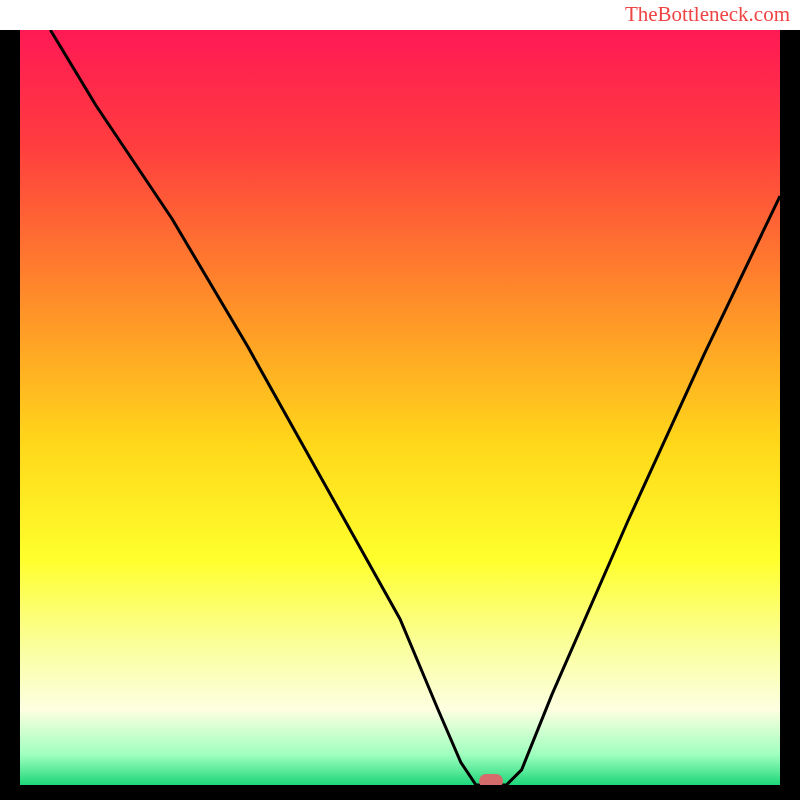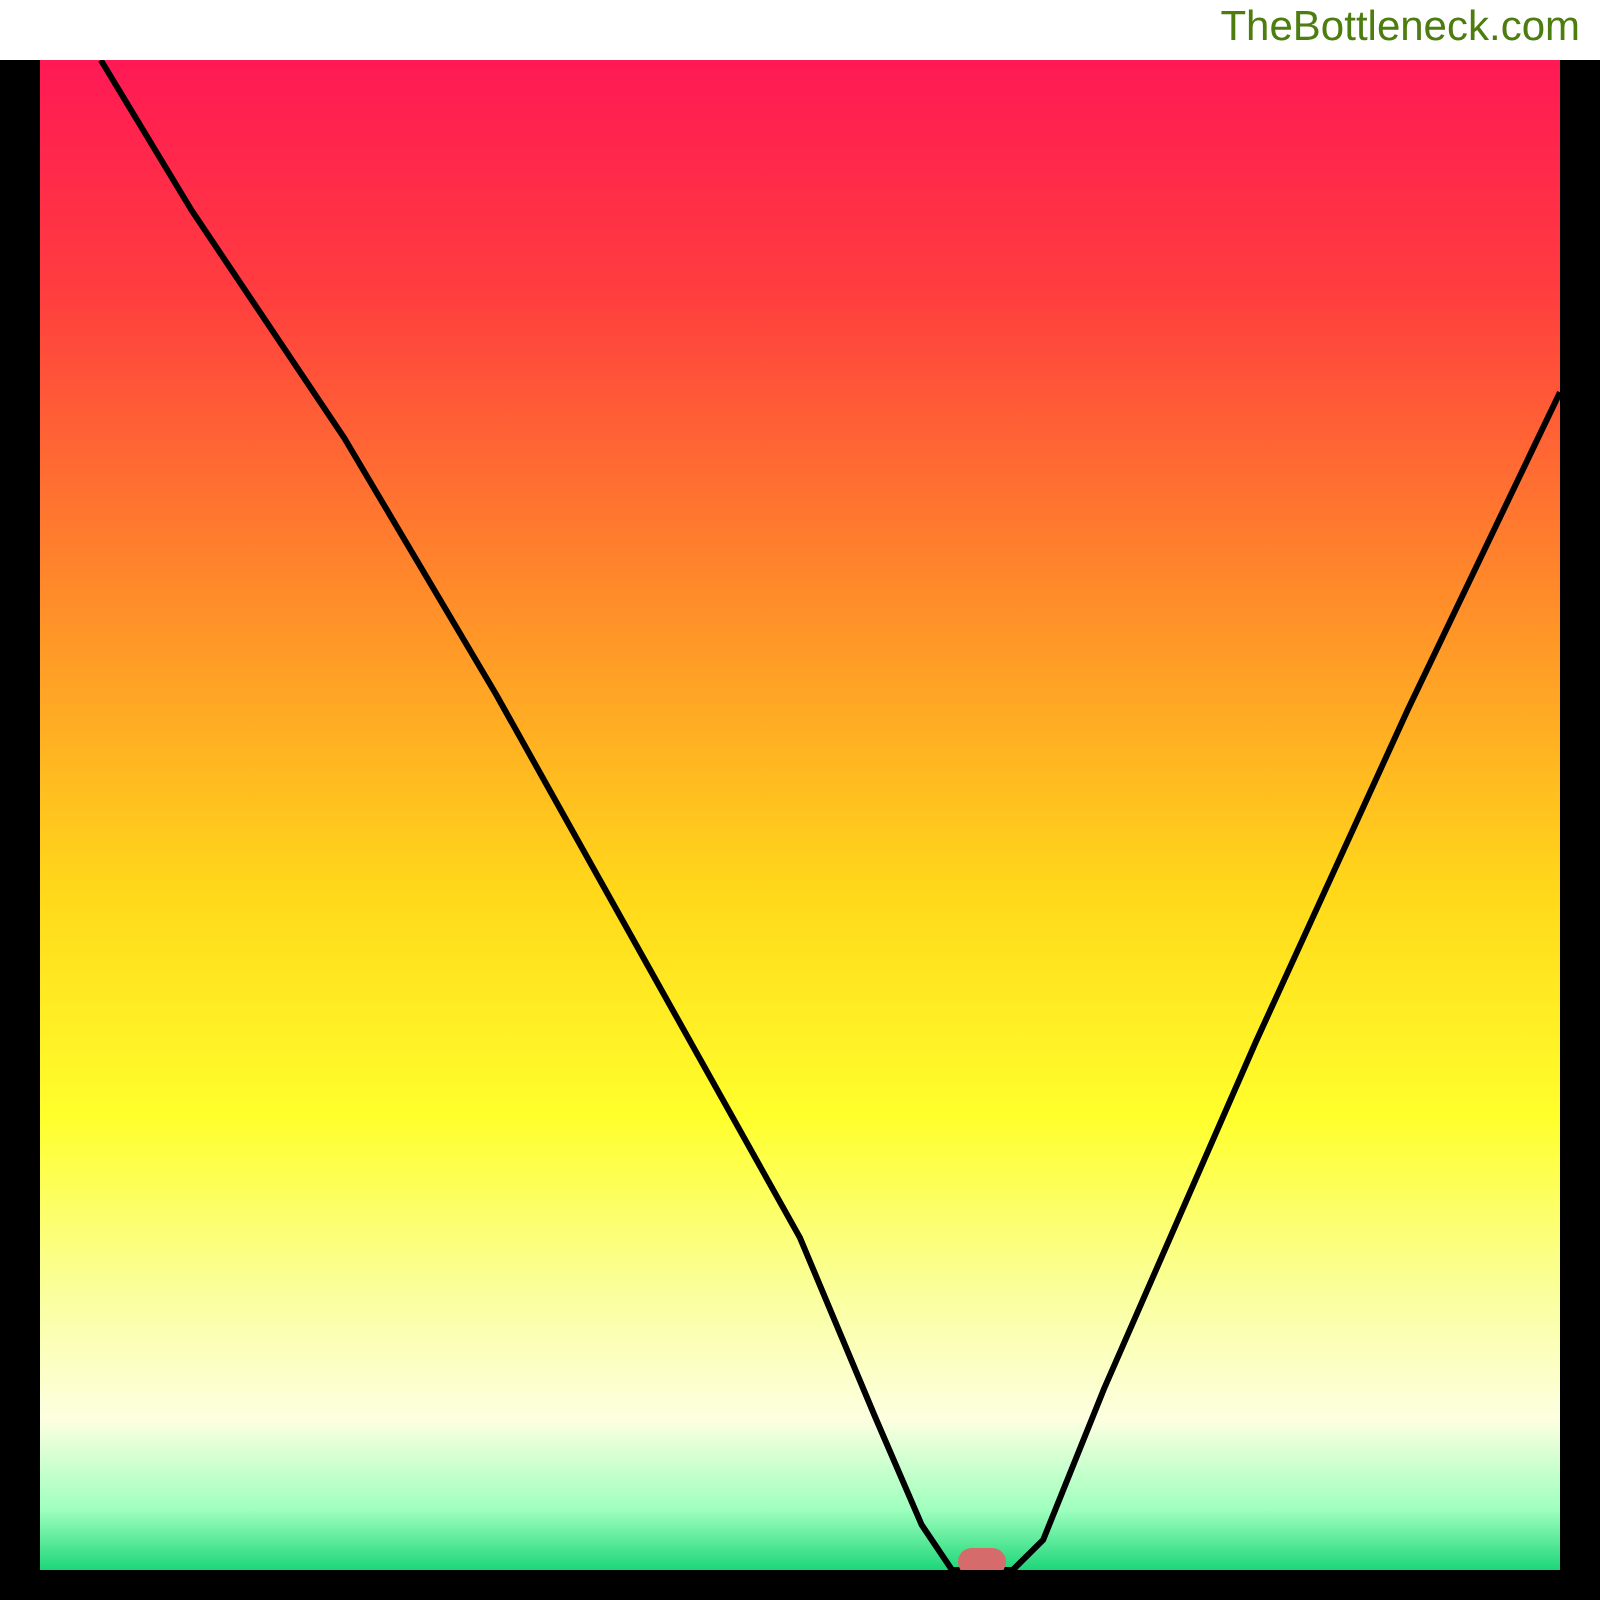--- a/index.html
+++ b/index.html
@@ -12,22 +12,22 @@
   }
   .container {
     position: relative;
     width: 800px;
     height: 800px;
   }
   .watermark {
     position: absolute;
     top: 2px;
     right: 10px;
-    color: #4d7c0f;
-    font-family: Liberation Sans, sans-serif;
+    color: #ef4444;
+    font-family: Liberation Serif, serif;
     font-size: 21px;
     z-index: 10;
   }
   .frame {
     position: absolute;
     left: 0;
     top: 30px;
     width: 800px;
     height: 770px;
     background: #000000;

